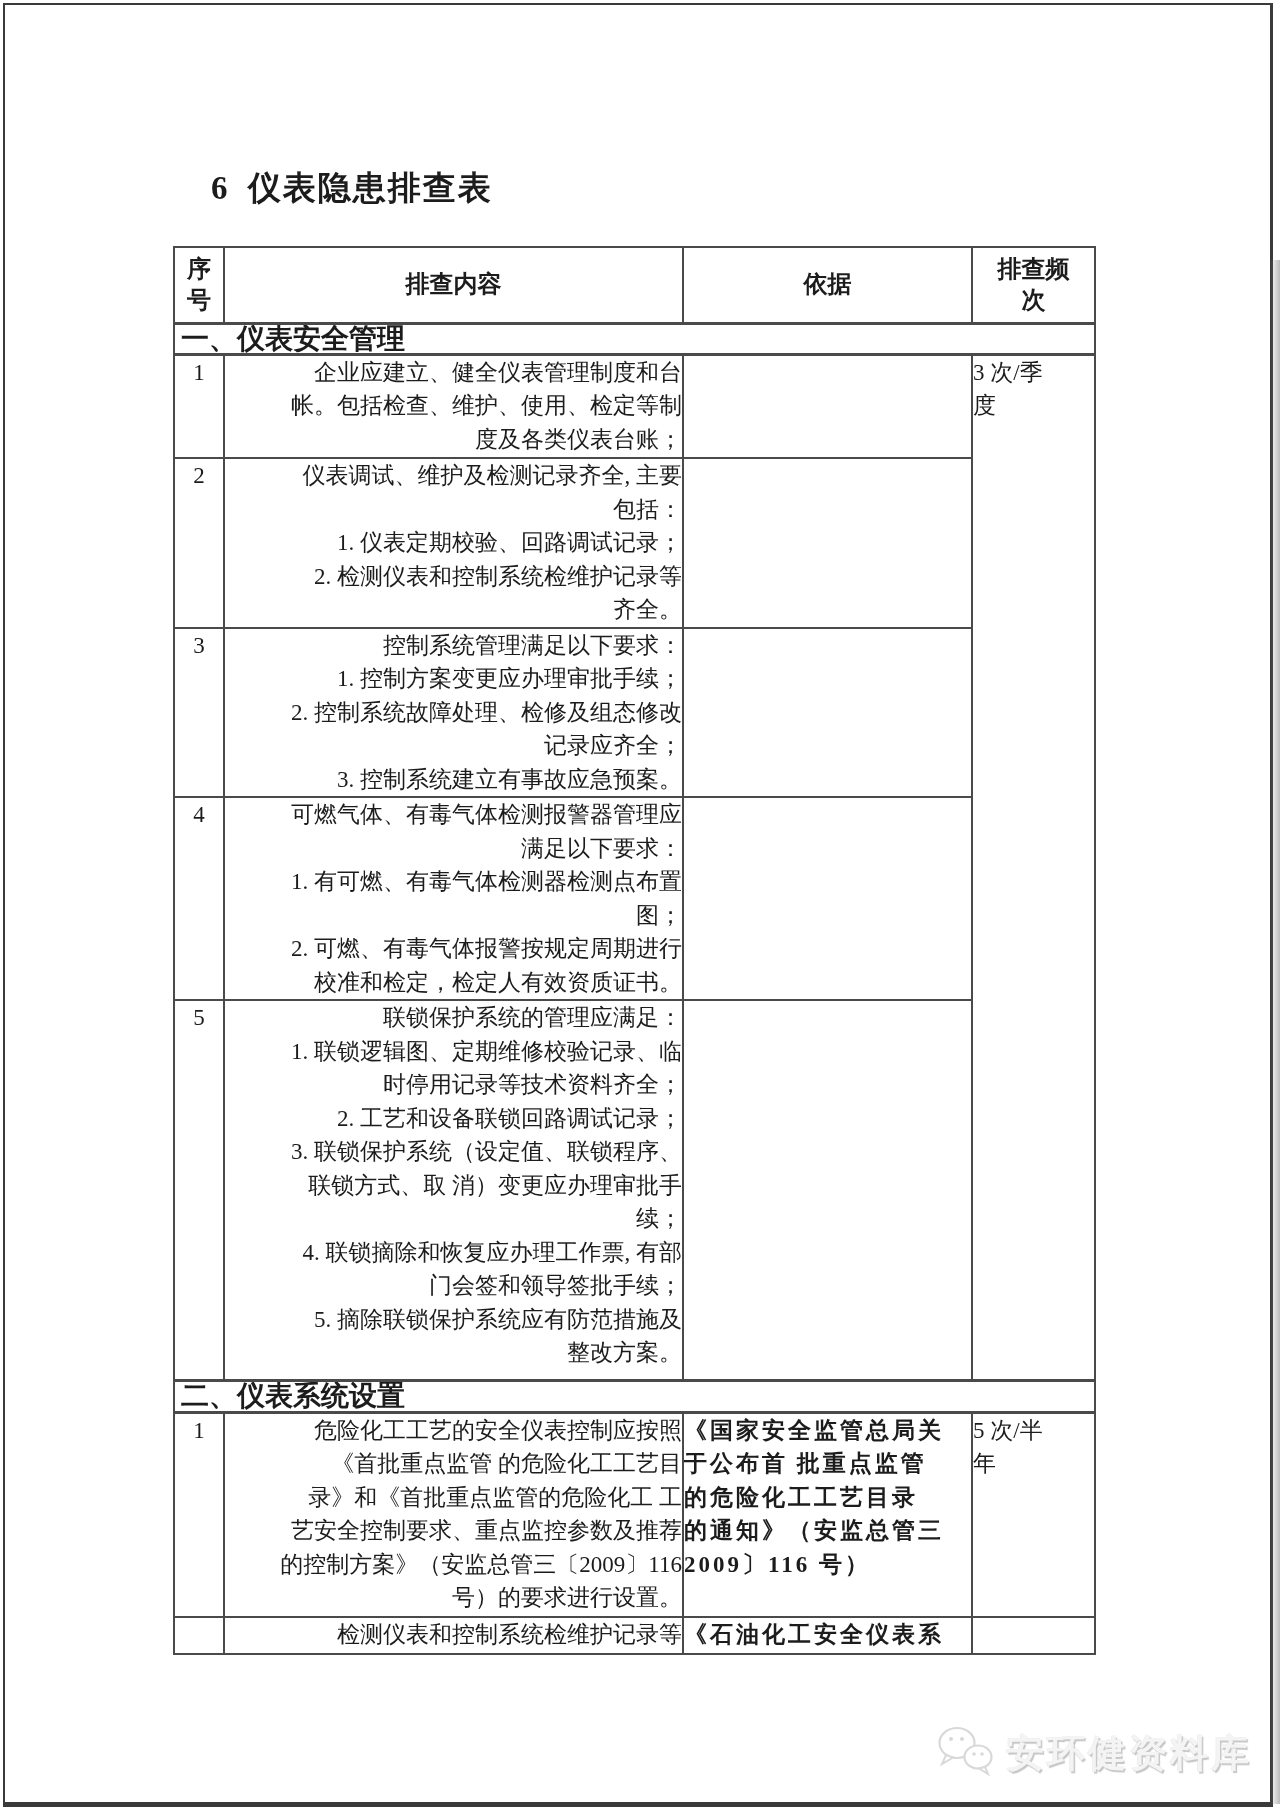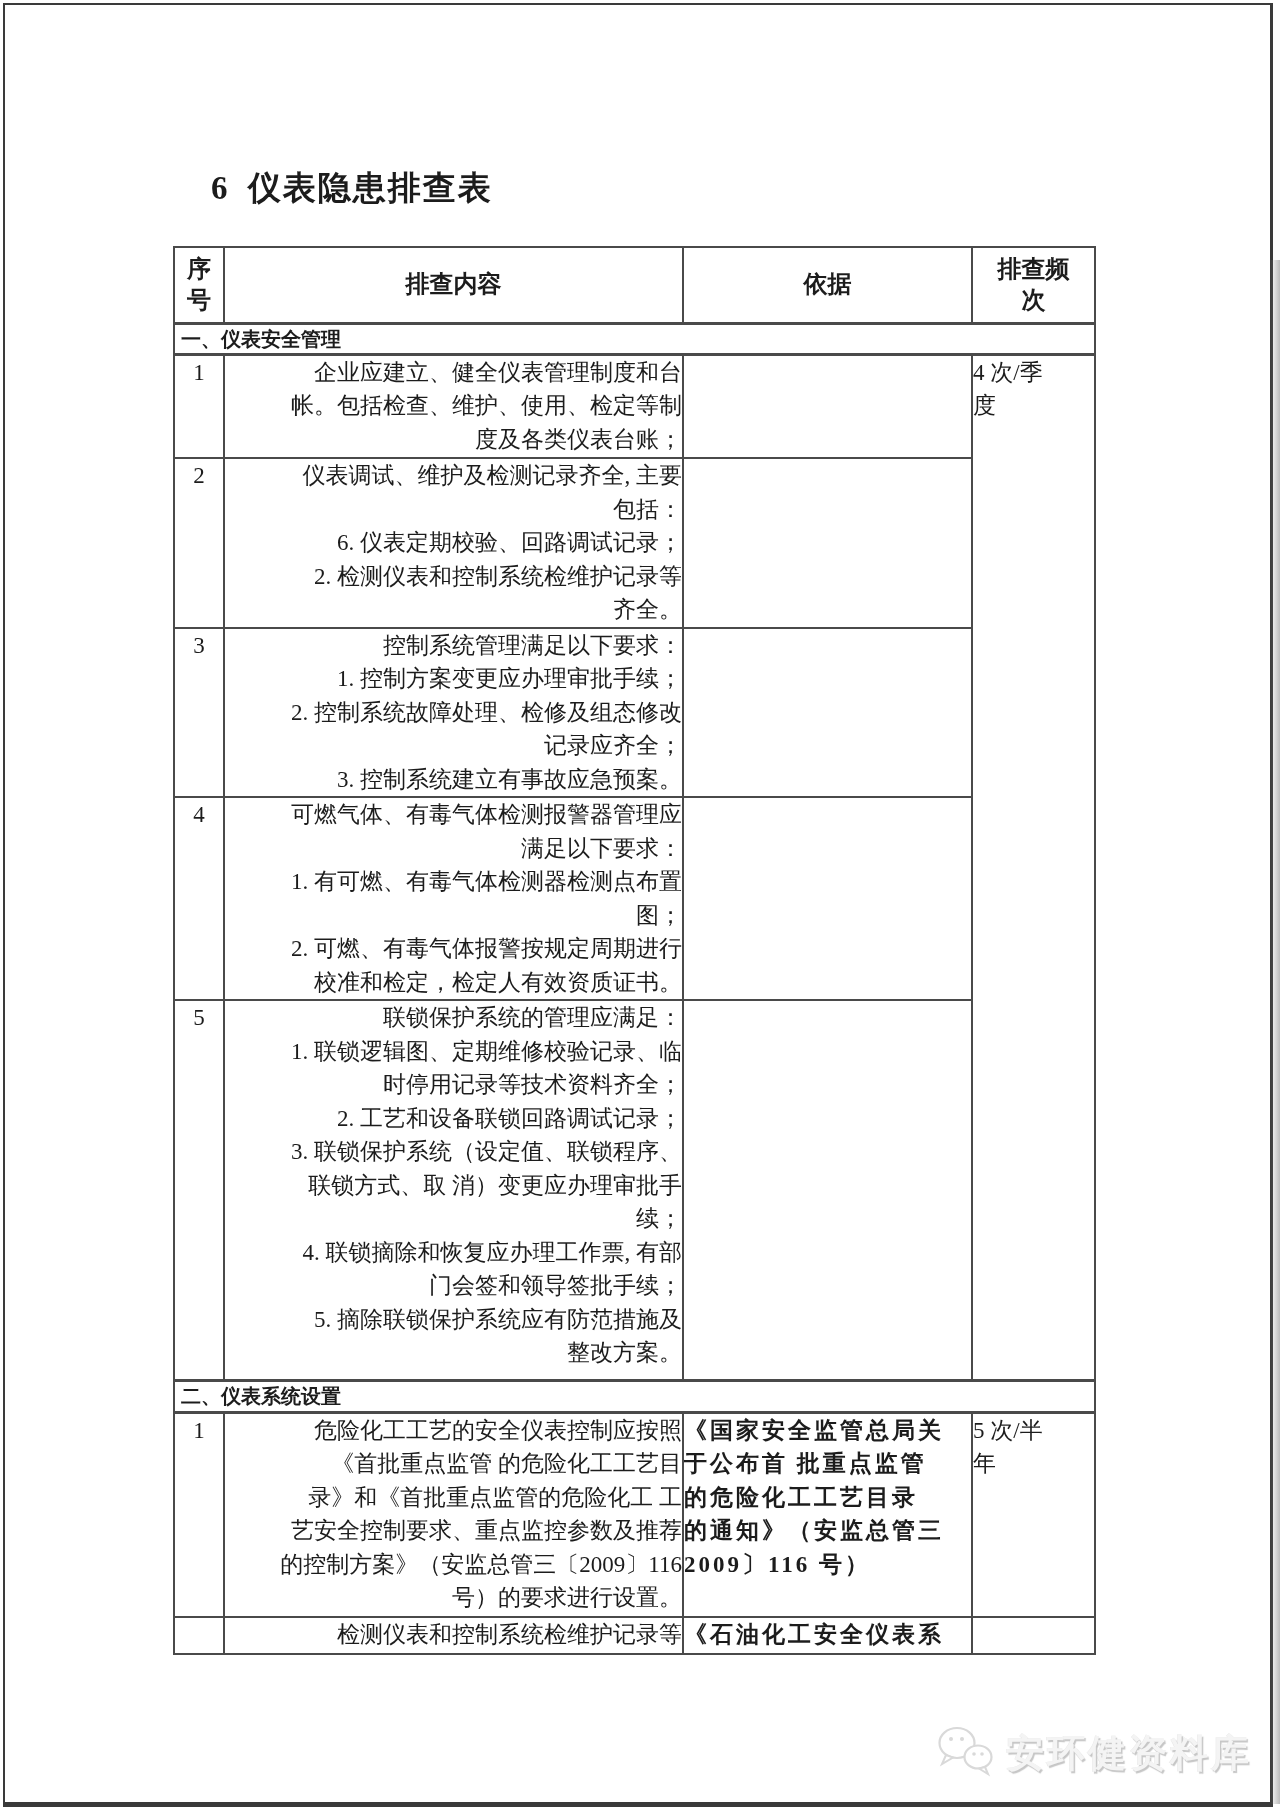--- a/index.html
+++ b/index.html
@@ -71,21 +71,21 @@
     text-align:left;
   }
   td.basis-spread{letter-spacing:3px;font-weight:bold;}
   td.cell-frequency{
     padding:5px 4px 0 9px;
     vertical-align:top;
     text-align:left;
   }
   tr.bar td{
     font-weight:bold;
-    font-size:20px;
+    font-size:28px;
     padding:0 0 0 6px;
     vertical-align:middle;
     line-height:28px;
     border-top-width:3px;
     border-bottom-width:3px;
   }
   .page-footer{
     position:absolute;
     left:0;right:0;top:1672px;
     text-align:center;
@@ -140,28 +140,28 @@
       <tr class="bar" style="height:31px">
         <td colspan="4">一、仪表安全管理</td>
       </tr>
 
       <tr style="height:104px">
         <td class="cell-num v-top">1</td>
         <td class="cell-content">企业应建立、健全仪表管理制度和台
 帐。包括检查、维护、使用、检定等制
 度及各类仪表台账；</td>
         <td class="cell-basis"></td>
-        <td class="cell-frequency" rowspan="5">4 次/季
+        <td class="cell-frequency" rowspan="5">3 次/季
 度</td>
       </tr>
       <tr style="height:168px">
         <td class="cell-num">2</td>
         <td class="cell-content">仪表调试、维护及检测记录齐全, 主要
 包括：
-6. 仪表定期校验、回路调试记录；
+1. 仪表定期校验、回路调试记录；
 2. 检测仪表和控制系统检维护记录等
 齐全。</td>
         <td class="cell-basis"></td>
       </tr>
       <tr style="height:168px">
         <td class="cell-num">3</td>
         <td class="cell-content">控制系统管理满足以下要求：
 1. 控制方案变更应办理审批手续；
 2. 控制系统故障处理、检修及组态修改
 记录应齐全；

